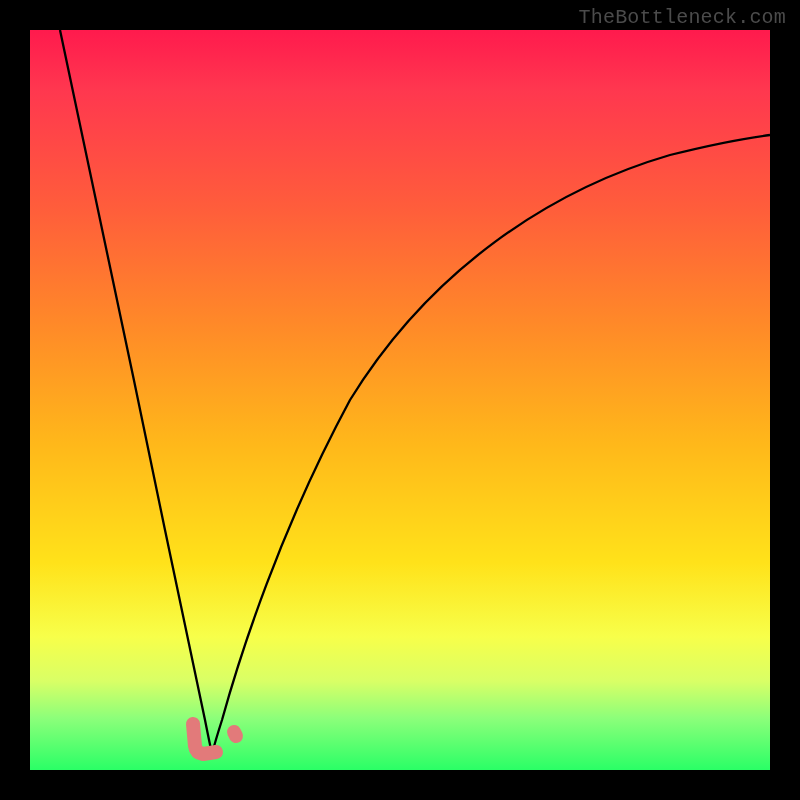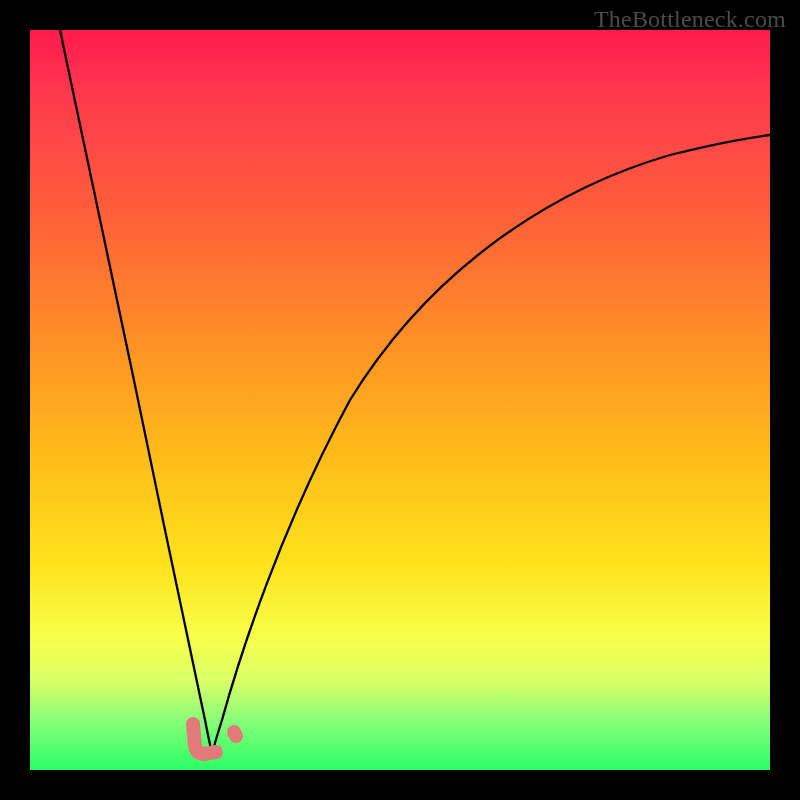--- a/index.html
+++ b/index.html
@@ -26,22 +26,22 @@
       #f7ff4a 82%,
       #d9ff66 88%,
       #8cff7a 93%,
       #2aff66 100%
     );
   }
   .watermark {
     position: absolute;
     top: 6px;
     right: 14px;
-    font-family: Liberation Serif, serif;
-    font-size: 24px;
+    font-family: Liberation Mono, monospace;
+    font-size: 20px;
     font-weight: 500;
     color: #4b4b4b;
     letter-spacing: 0.2px;
   }
   svg.curves {
     position: absolute;
     left: 0;
     top: 0;
     width: 740px;
     height: 740px;

